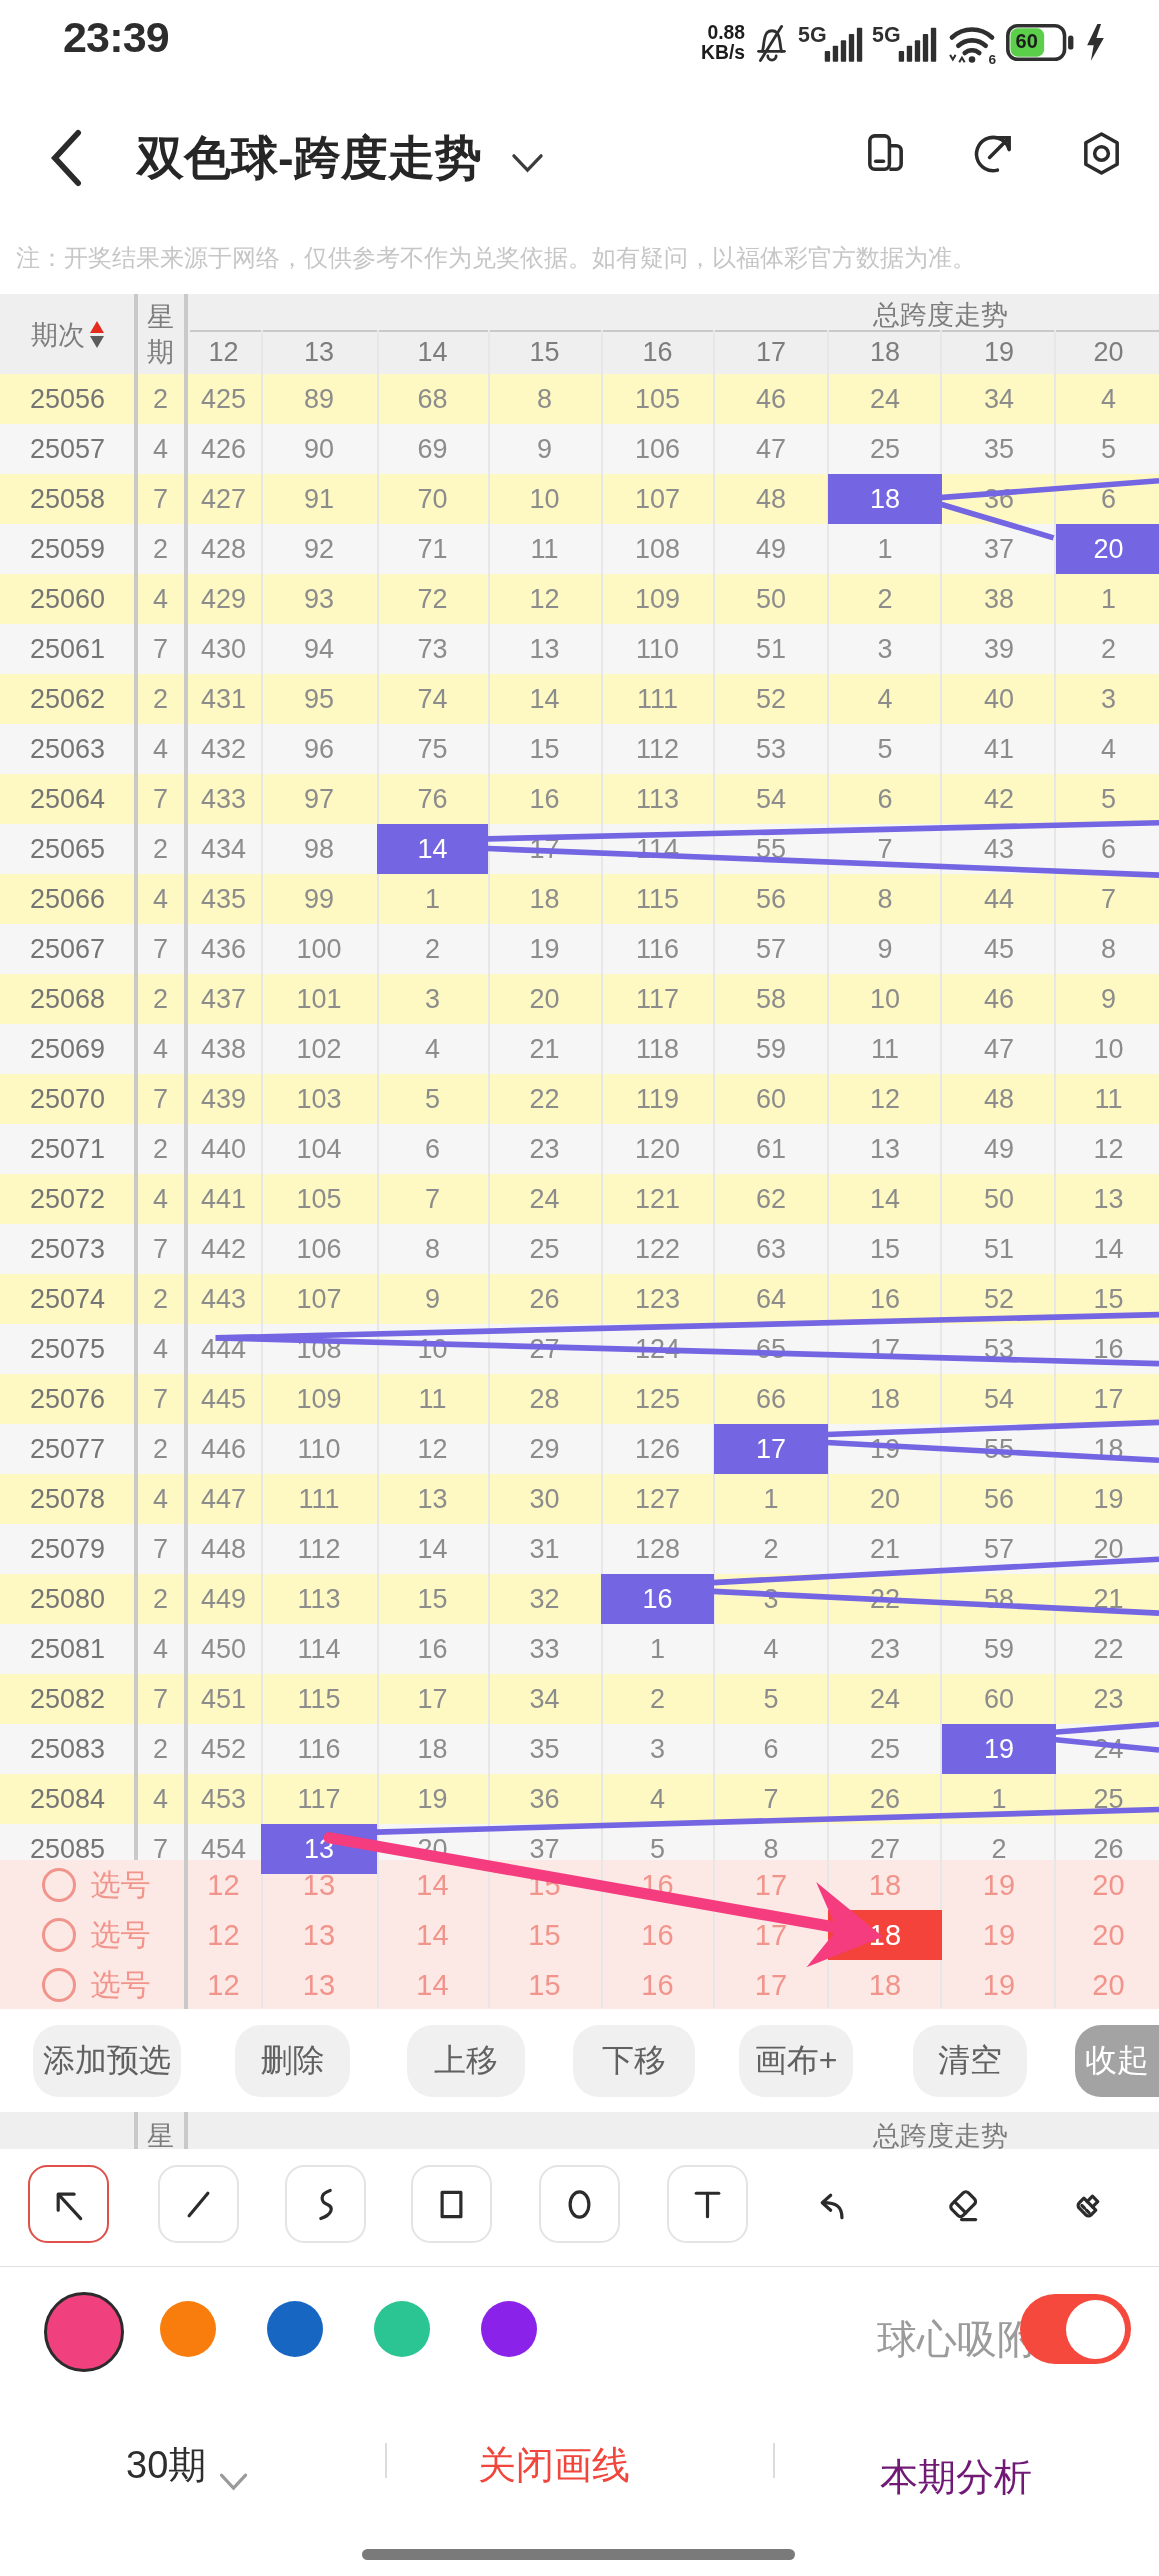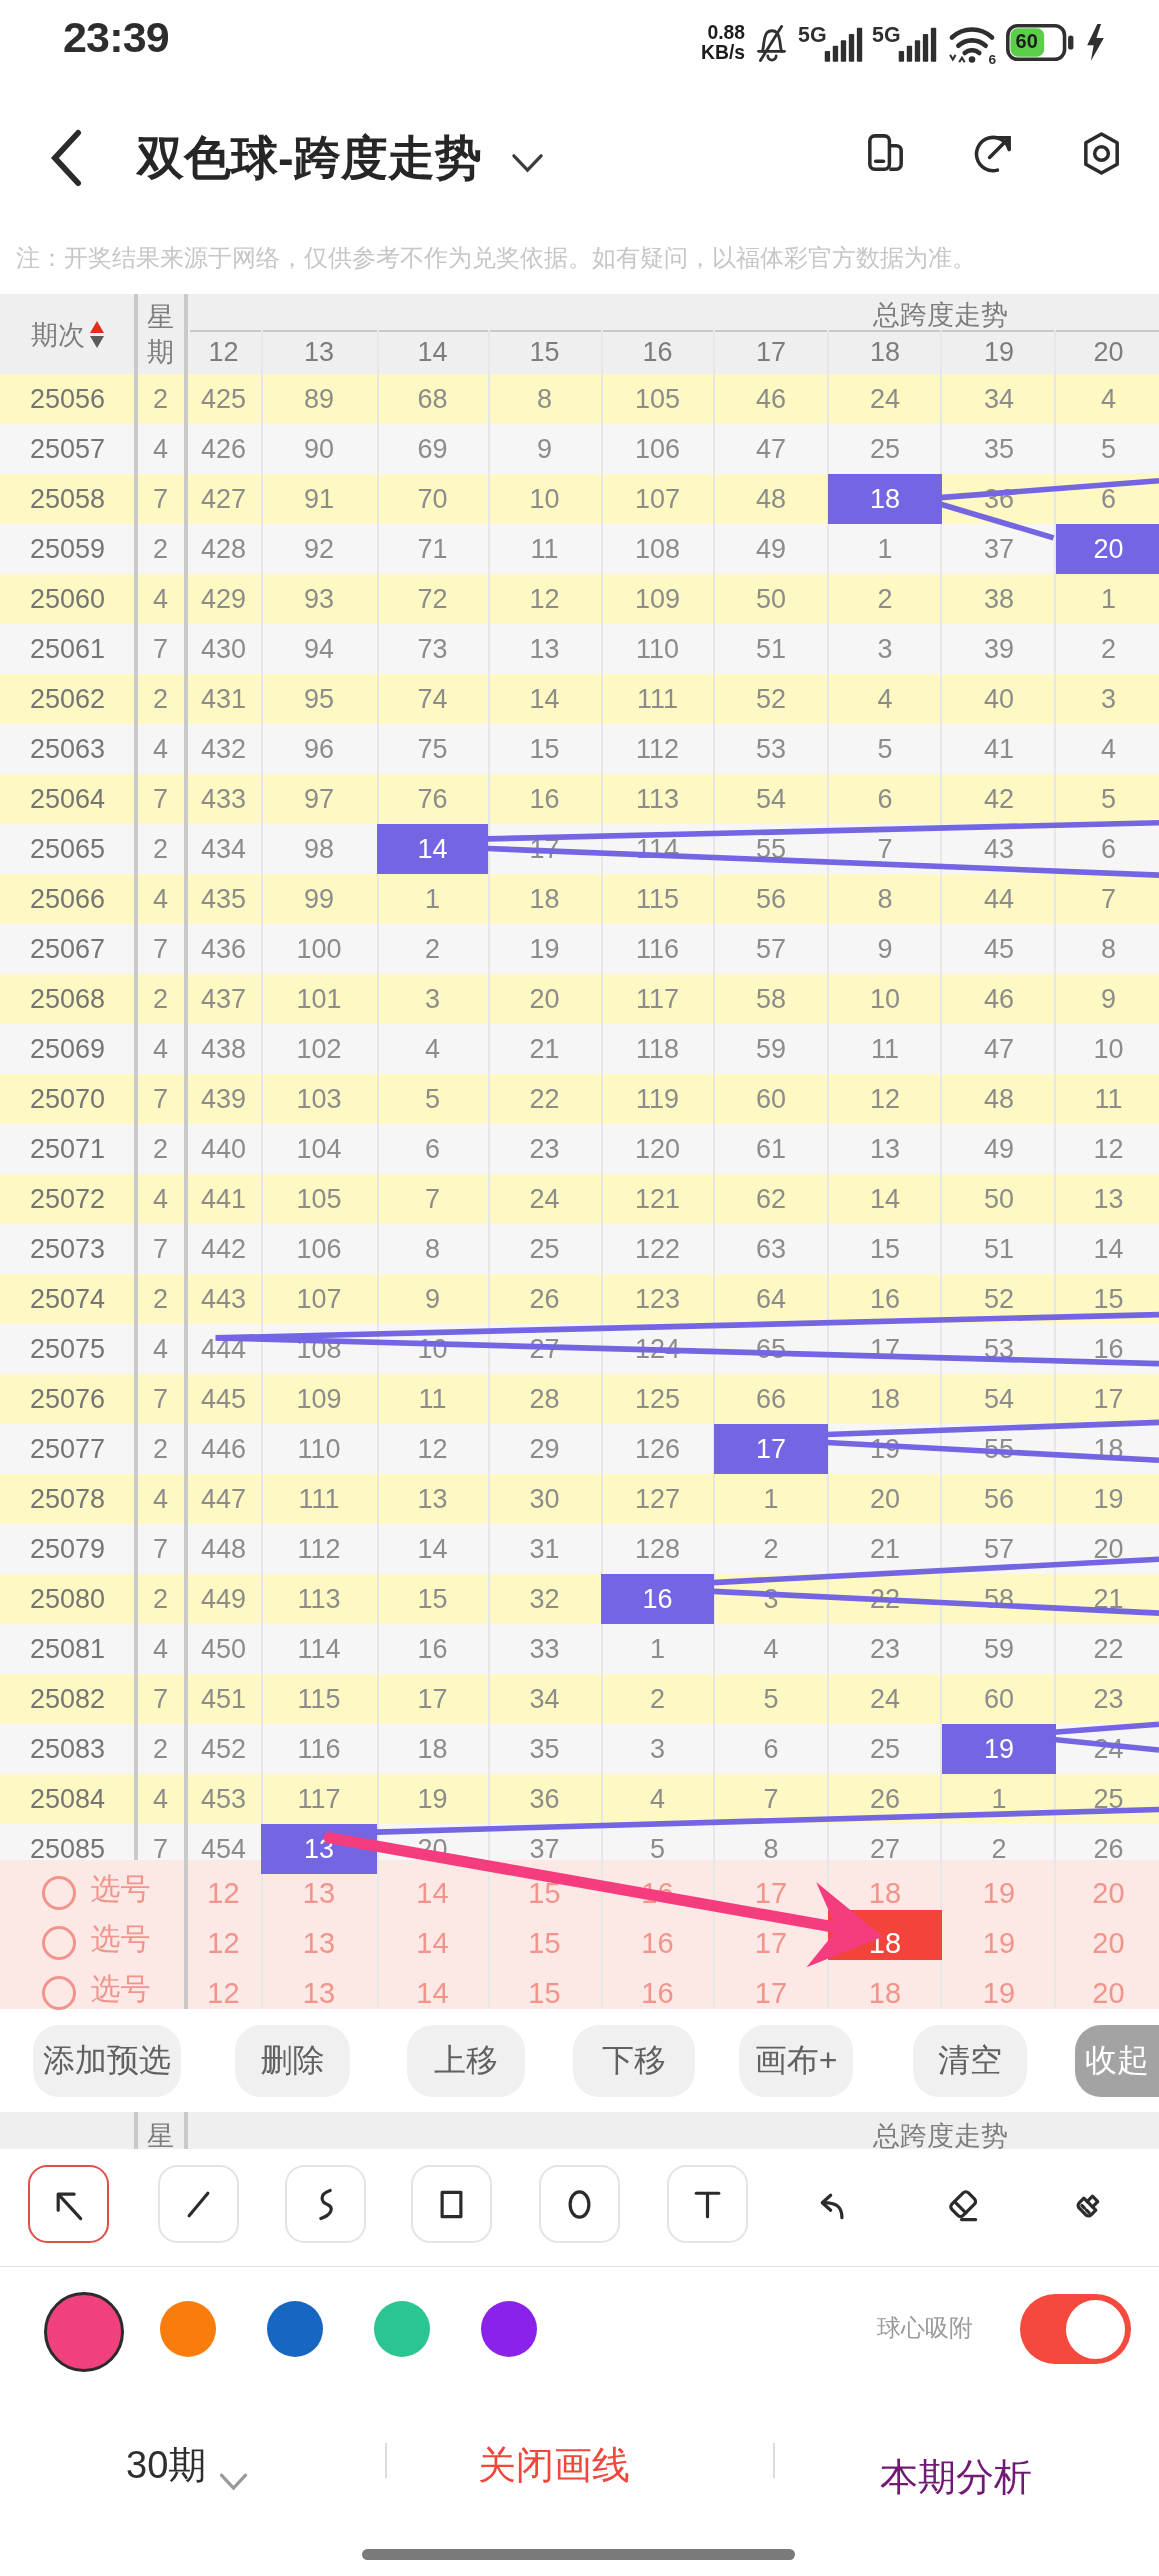--- a/index.html
+++ b/index.html
@@ -41,21 +41,21 @@
   .t-row{display:grid;grid-template-columns:var(--cols);height:50px;font-size:27px;color:#8c8c8c;background:#fef9c3;}
   .t-row.odd{background:#f6f6f7;}
   .t-row>div{display:flex;align-items:center;justify-content:center;}
   .t-row .period{color:#757575;}
   .t-row .hit{background:#7465e2;color:#fff;position:relative;z-index:5;}
 
   
   #sel-bg{left:0;top:1860px;width:1159px;height:149px;background:#fce8e4;}
   #sel-rows{left:0;top:1860px;width:1159px;}
   .sel-row{display:grid;grid-template-columns:var(--cols);height:50px;font-size:29px;color:#f1948c;}
-  .sel-row>div{display:flex;align-items:flex-end;justify-content:center;}
+  .sel-row>div{display:flex;align-items:center;justify-content:center;}
   .sel-label{grid-column:1/3;justify-content:flex-start !important;padding-left:42px;gap:14.5px;font-size:30px;}
   .sel-circle{width:34px;height:34px;border:3.2px solid #f1948c;border-radius:50%;box-sizing:border-box;}
   .sel-hit{background:#f4433b;color:#fff;position:relative;z-index:5;}
 
   
   .vline{position:absolute;background:#e7e7e8;width:1.6px;z-index:3;}
   .vline.frozen{background:#c9c9c9;width:4px;}
 
   
   #toolbar{left:0;top:2025px;width:1159px;height:72px;}
@@ -75,21 +75,21 @@
   #tools{left:0;top:2149px;width:1159px;height:118px;background:#fff;border-bottom:1.6px solid #e0e0e0;box-sizing:border-box;}
   .tool-box{position:absolute;top:16px;width:81px;height:78px;border:2.4px solid #e4e4e4;border-radius:19.3px;
             box-sizing:border-box;display:flex;align-items:center;justify-content:center;background:#fff;}
   .tool-box.sel{border-color:#e0504a;}
   .tool-plain{position:absolute;top:26px;width:61px;height:61px;display:flex;align-items:center;justify-content:center;}
 
   
   #palette{left:0;top:2268px;width:1159px;height:125px;background:#fff;border-bottom:1.6px solid #e7e7e7;box-sizing:border-box;}
   .swatch{position:absolute;border-radius:50%;}
   .swatch.sel{border:3.2px solid #2b2b2b;}
-  #snap-label{position:absolute;left:877px;top:2312px;font-size:24px;color:#9b9b9b;}
+  #snap-label{position:absolute;left:877px;top:2312px;font-size:40px;color:#9b9b9b;}
   #snap-toggle{position:absolute;left:1020px;top:2294px;width:111px;height:70px;border-radius:35px;background:#f4493c;}
   #snap-knob{position:absolute;right:5.6px;top:5.6px;width:59px;height:59px;border-radius:50%;background:#fff;}
 
   
   #bottom-bar{left:0;top:2392px;width:1159px;height:137px;background:#fff;}
   .bb-item{position:absolute;top:48px;font-size:38px;}
   .bb-sep{position:absolute;top:51px;width:1.6px;height:35px;background:#dcdcdc;}
   #home-indicator{left:362px;top:2549px;width:433px;height:10.5px;border-radius:5.6px;background:#7a7a7a;}
 
   #overlay{left:0;top:0;z-index:9;pointer-events:none;}

